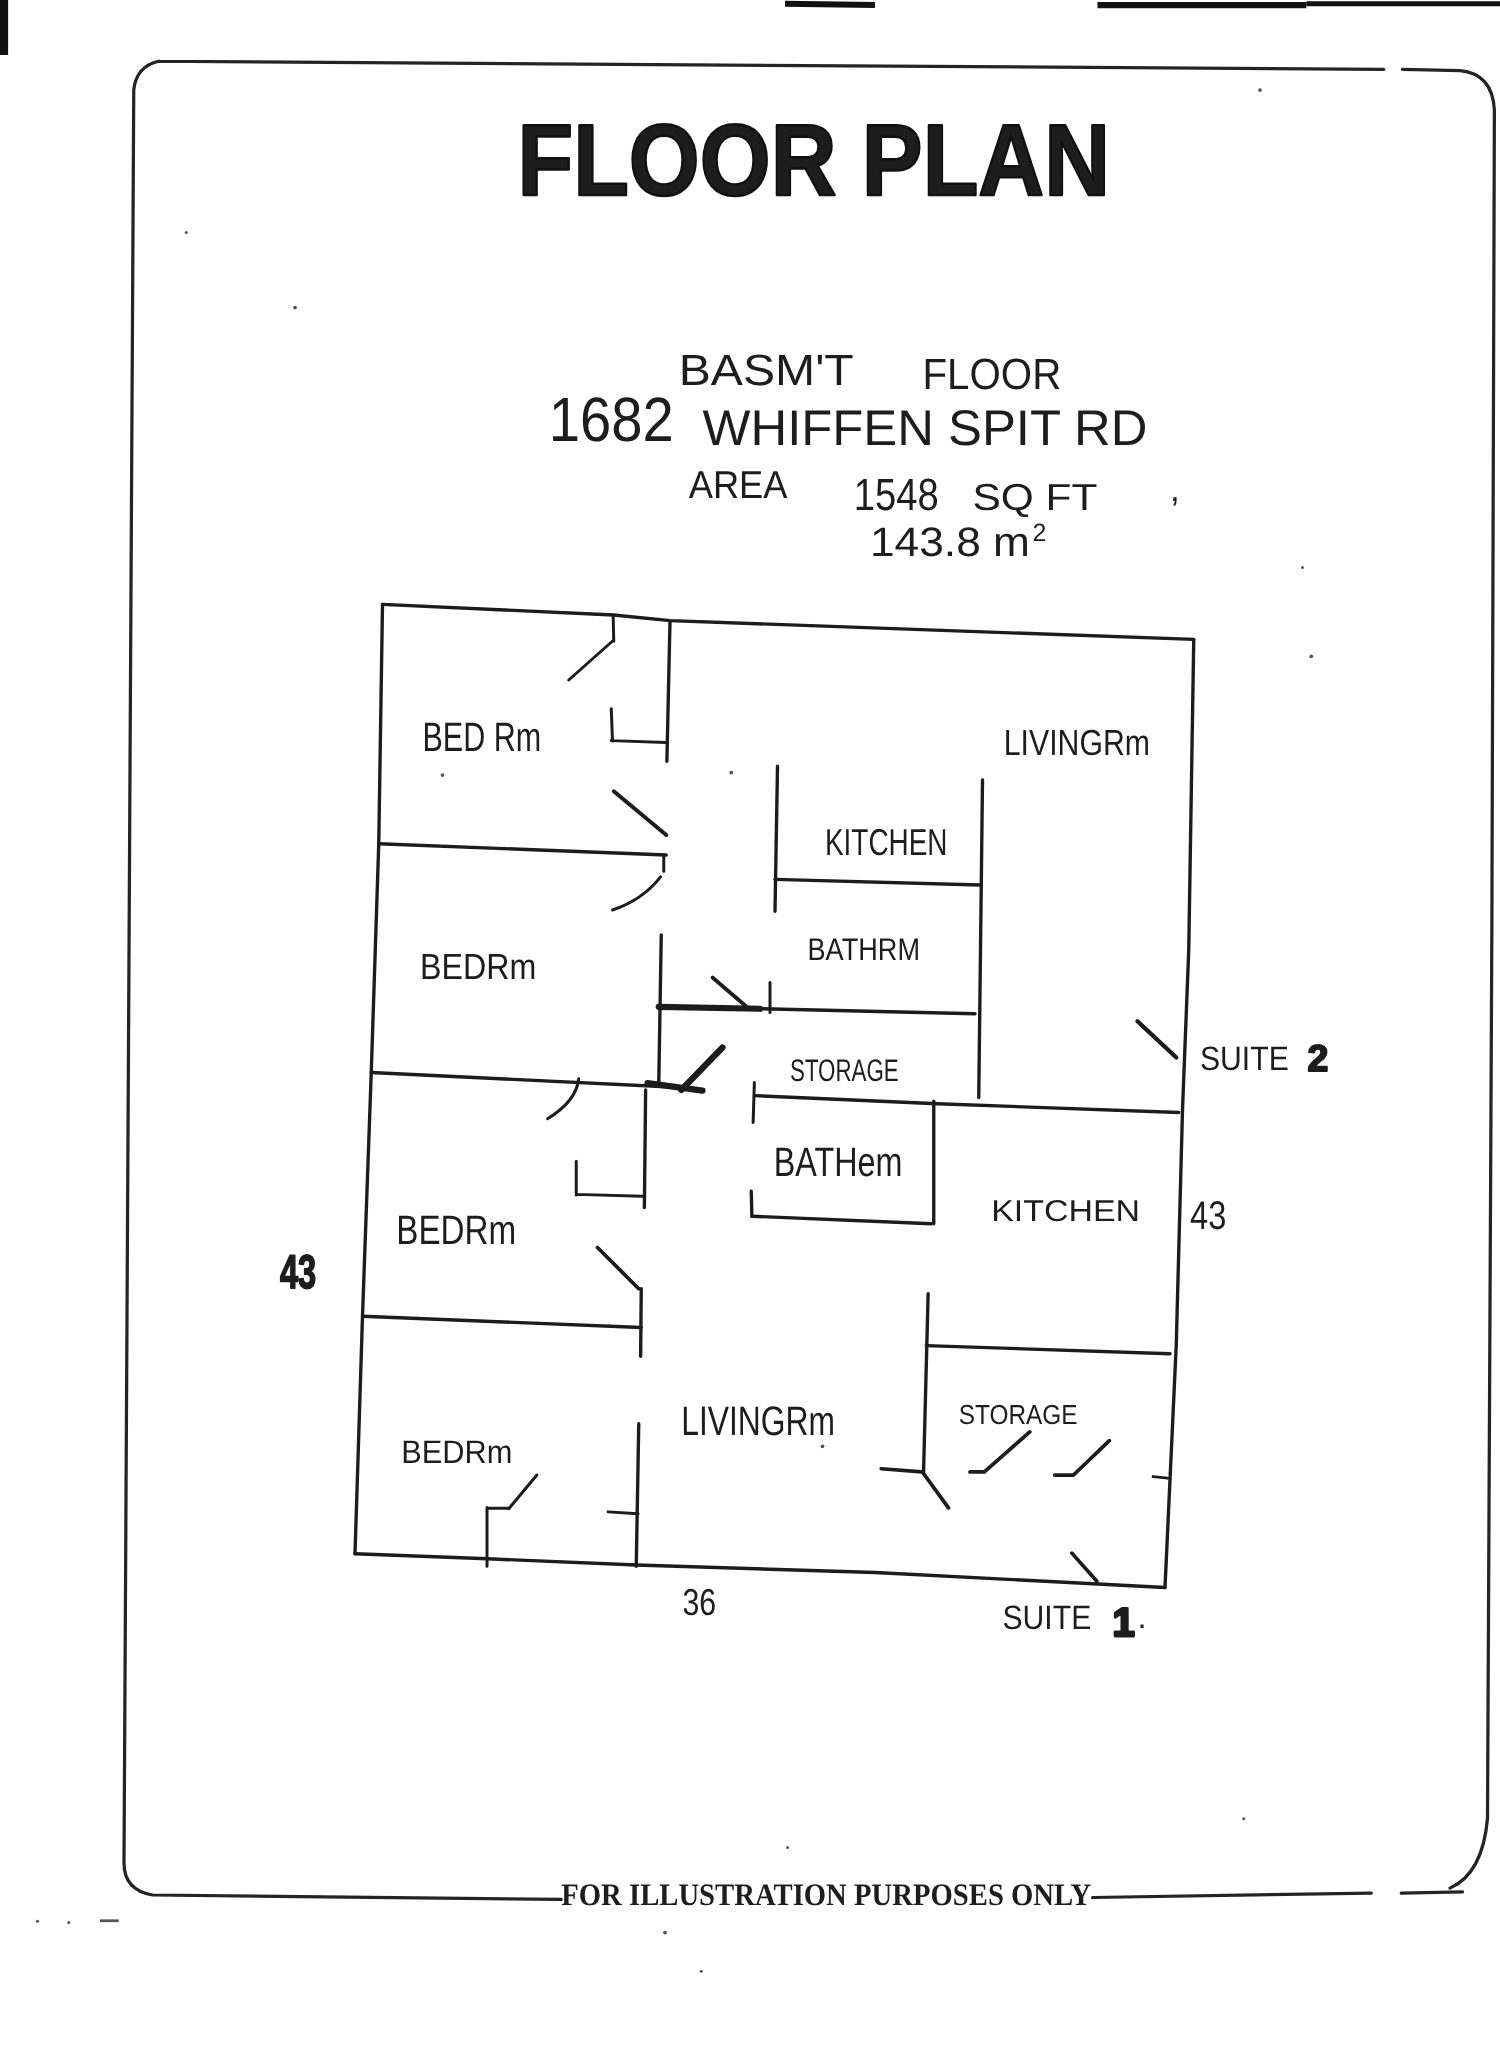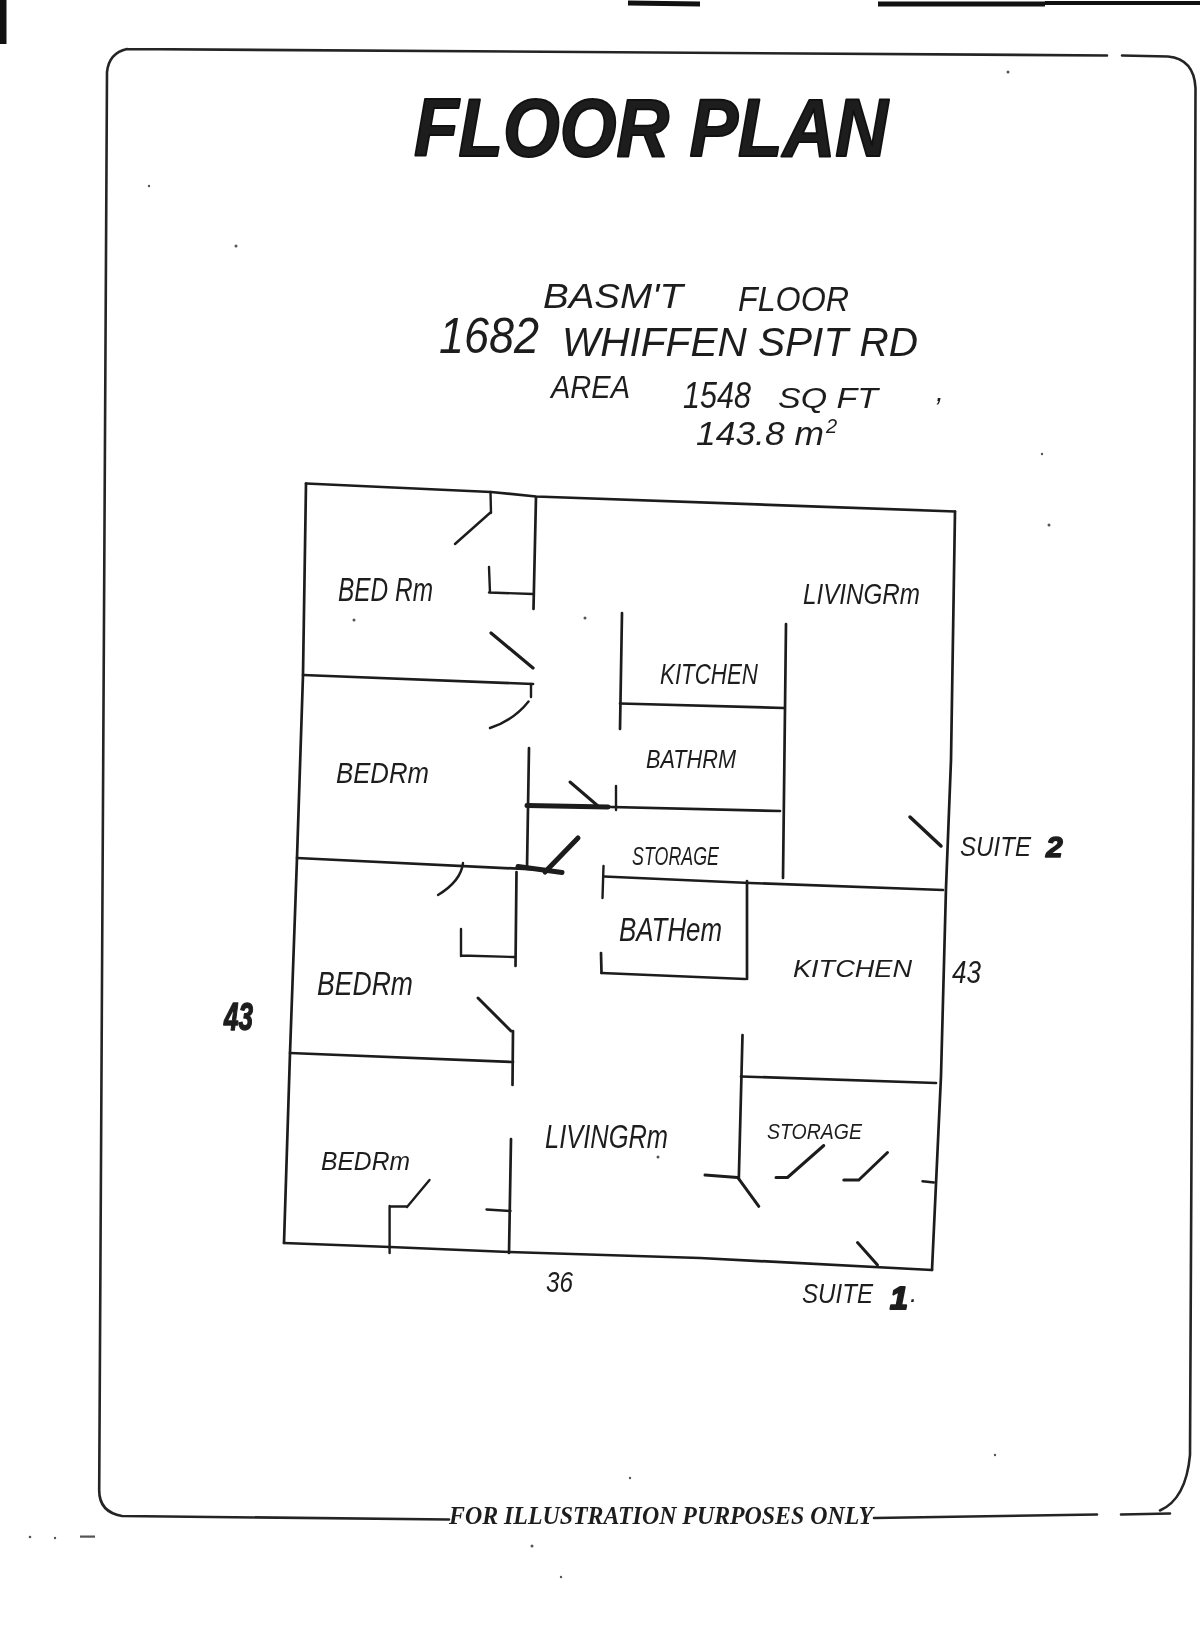--- a/index.html
+++ b/index.html
@@ -1,16 +1,16 @@
 <!DOCTYPE html>
 <html><head>
 <meta charset="utf-8">
 <style>
   html,body{margin:0;padding:0;background:#fff;}
-  #page{position:relative;width:1200px;height:1650px;background:#ffffff;overflow:hidden;font-style:italic;}
+  #page{position:relative;width:1200px;height:1650px;background:#ffffff;overflow:hidden;}
   svg text{font-family:"Liberation Sans",sans-serif;fill:#1d1d1d;}
 </style>
 </head>
 <body>
 <div id="page">
 <svg width="1200" height="1650" viewBox="0 0 1200 1650">
 <g fill="none" stroke="#1c1c1c" stroke-linecap="round" stroke-linejoin="round">
 
 <g stroke="#111" stroke-linecap="butt">
   <path d="M628,3 L700,4" stroke-width="5"></path>

